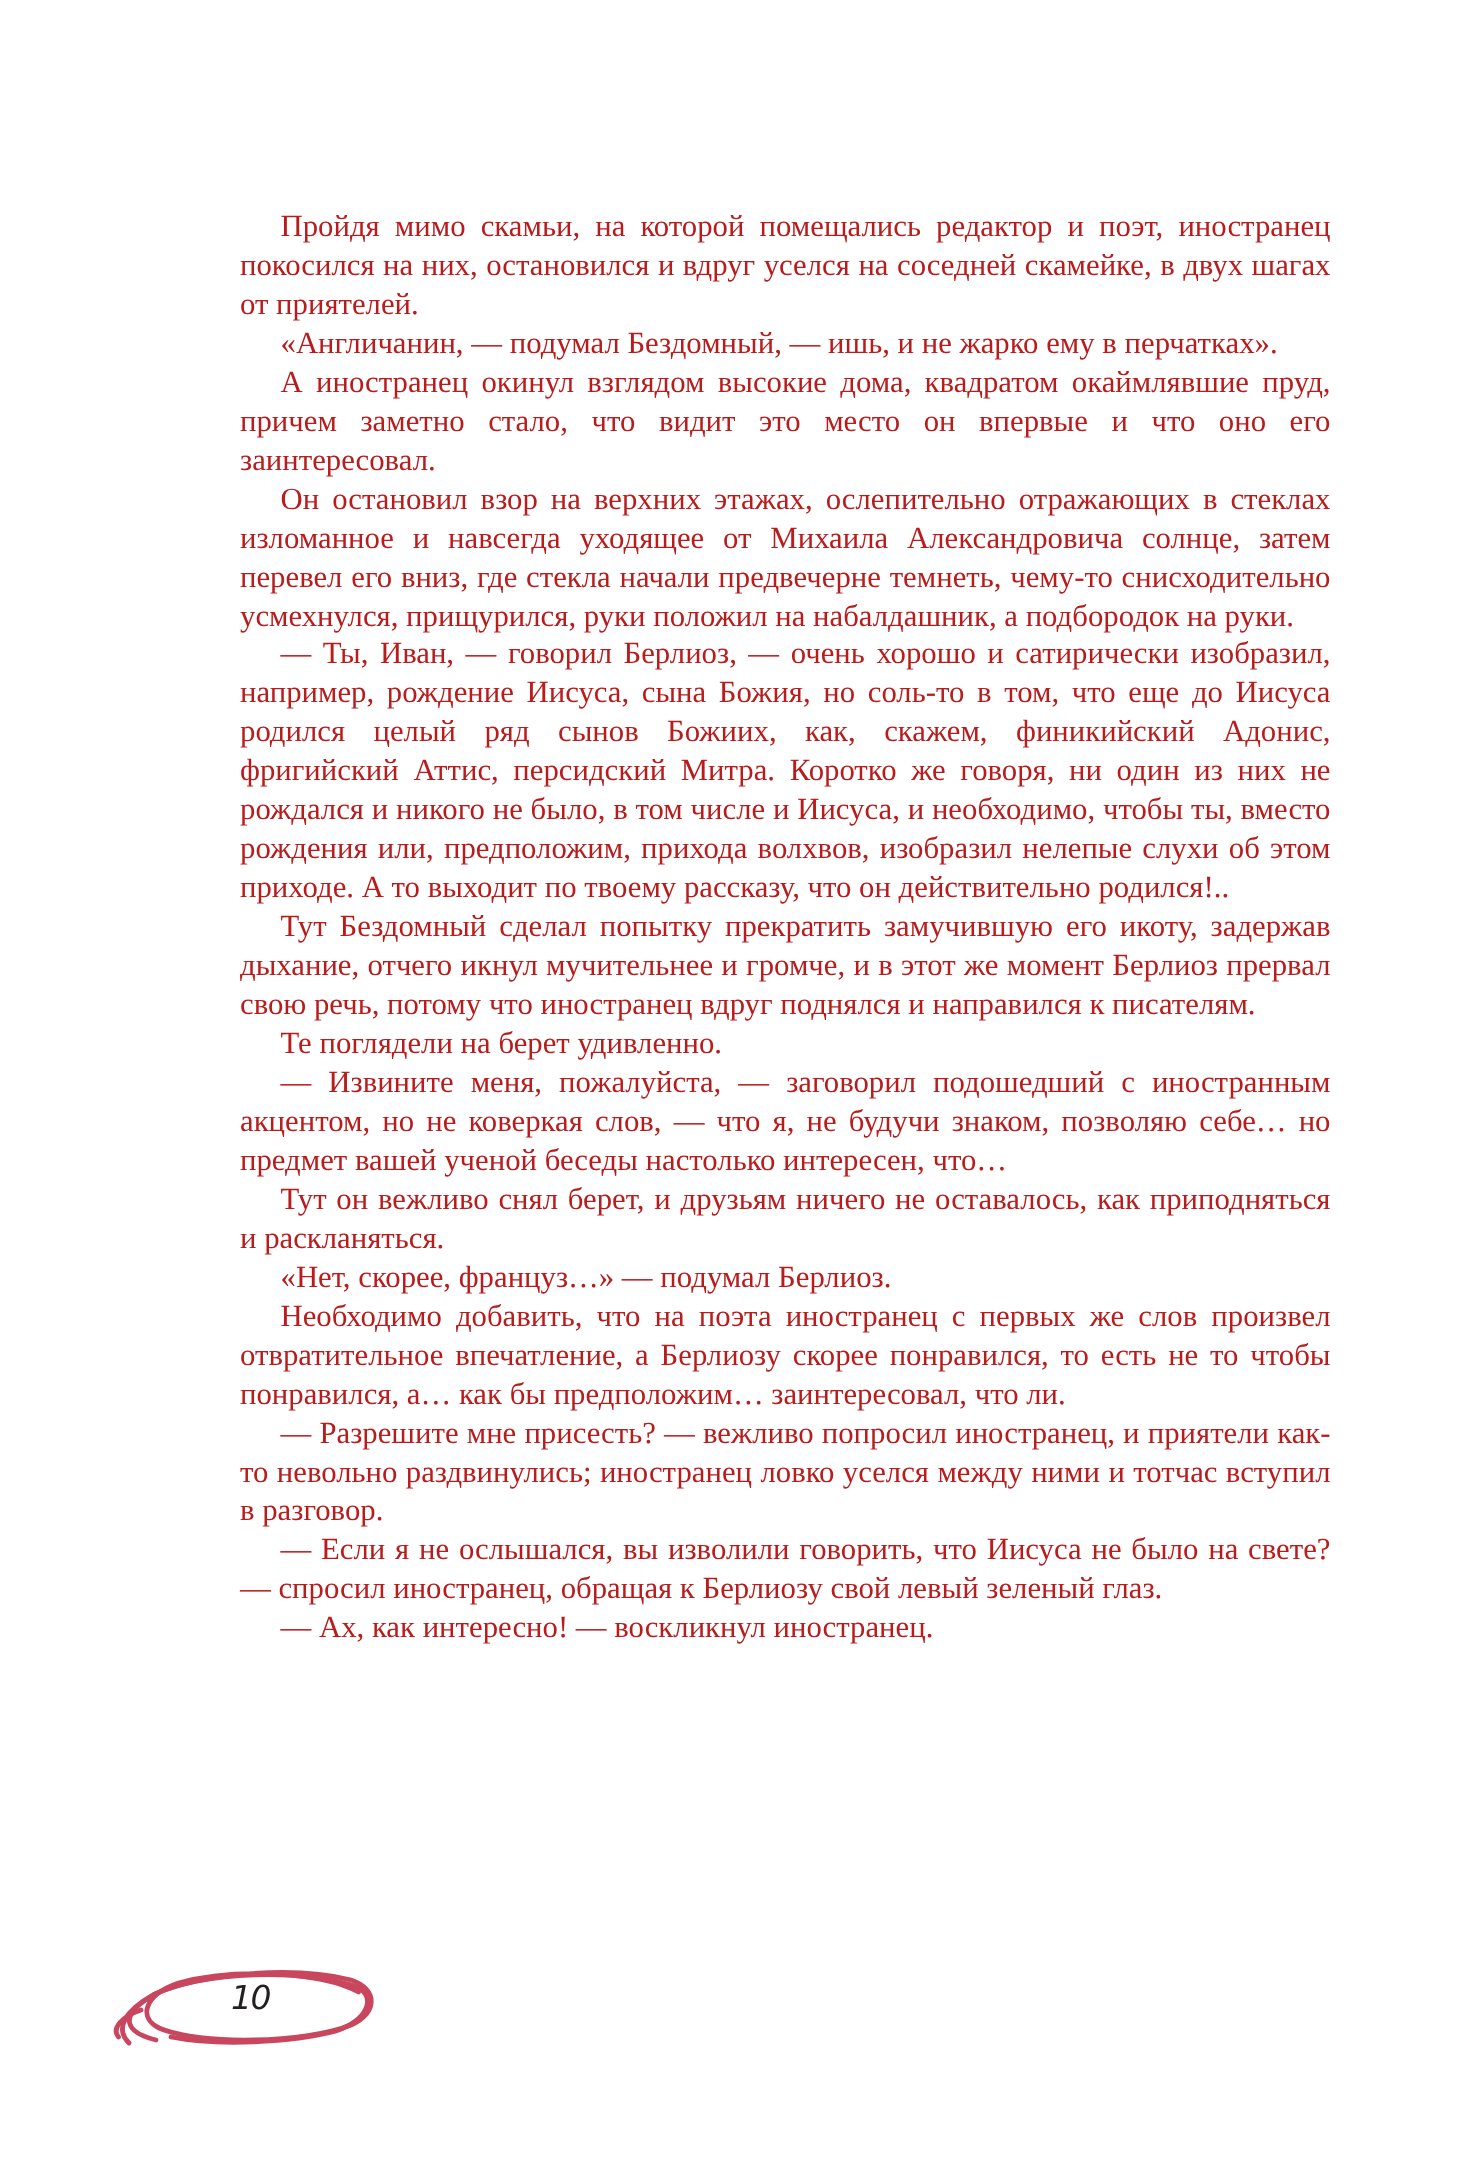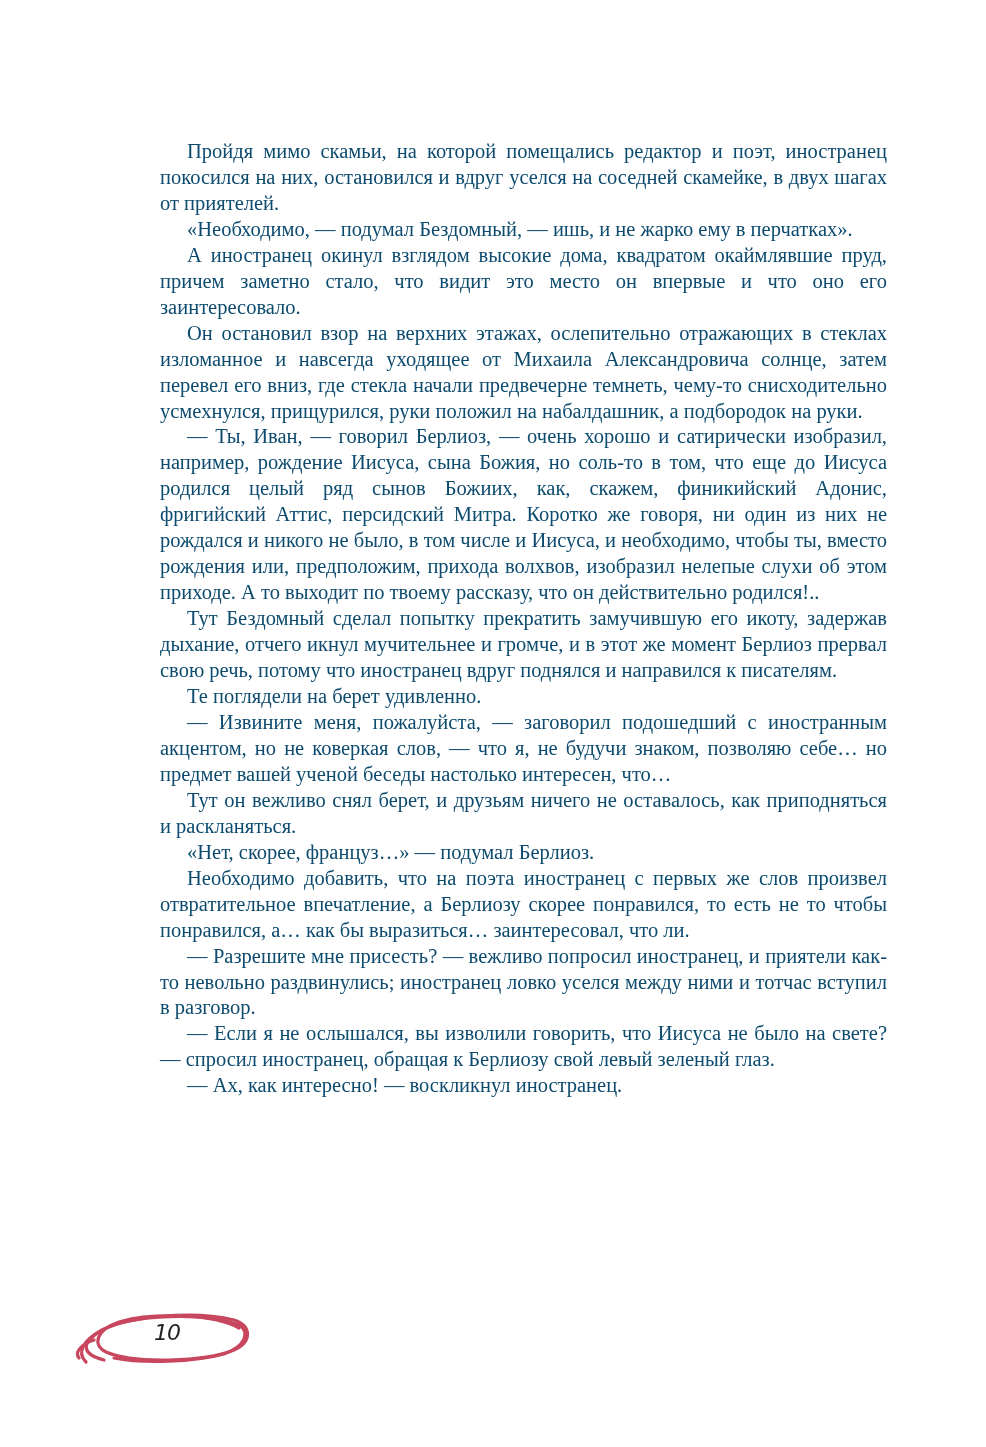--- a/index.html
+++ b/index.html
@@ -1,48 +1,48 @@
 <!DOCTYPE html>
 <html><head>
 <meta charset="utf-8">
 <style>
   html, body { margin:0; padding:0; background:#ffffff; }
   body { width:986px; height:1447px; position:relative; overflow:hidden; }
   .page { position:absolute; left:0; top:0; width:986px; height:1447px; background:#fff; }
   .text-block {
     position:absolute; left:160px; top:139px; width:727px;
     font-family:"Liberation Serif", "DejaVu Serif", serif;
-    font-size:20.5px; line-height:25.95px; color:#0c4a6e;
+    font-size:20.5px; line-height:25.95px; color:#b91c1c;
     text-align:justify; hyphens:manual;
   }
   .text-block p { margin:0; text-indent:27px; }
   .page-number-wrap { position:absolute; left:74px; top:1300px; width:180px; height:80px; }
   .page-number-wrap svg { position:absolute; left:0; top:0; }
   .page-number {
     position:absolute; left:78px; top:20px; width:30px; text-align:center;
     font-family:"DejaVu Sans", sans-serif; font-style:italic; font-size:22px; color:#231f20;
     letter-spacing:-1px; font-weight:300;
   }
 </style>
 </head>
 <body>
 
 <div class="page">
   <div class="text-block">
     <p>Пройдя мимо скамьи, на которой помещались редактор и поэт, иностра­нец покосился на них, остановился и вдруг уселся на соседней скамейке, в двух шагах от приятелей.</p>
-    <p>«Необходимо, — подумал Бездомный, — ишь, и не жарко ему в перчатках».</p>
-    <p>А иностранец окинул взглядом высокие дома, квадратом окаймлявшие пруд, причем заметно стало, что видит это место он впервые и что оно его заинтересовало.</p>
+    <p>«Англичанин, — подумал Бездомный, — ишь, и не жарко ему в перчатках».</p>
+    <p>А иностранец окинул взглядом высокие дома, квадратом окаймлявшие пруд, причем заметно стало, что видит это место он впервые и что оно его заинтересовал.</p>
     <p>Он остановил взор на верхних этажах, ослепительно отражающих в стеклах изломанное и навсегда уходящее от Михаила Александровича солнце, затем перевел его вниз, где стекла начали предвечерне темнеть, че­му-то снисходительно усмехнулся, прищурился, руки положил на набалдаш­ник, а подбородок на руки.</p>
     <p>— Ты, Иван, — говорил Берлиоз, — очень хорошо и сатирически изо­бразил, например, рождение Иисуса, сына Божия, но соль-то в том, что еще до Иисуса родился целый ряд сынов Божиих, как, скажем, финикийский Адонис, фригийский Аттис, персидский Митра. Коротко же говоря, ни один из них не рождался и никого не было, в том числе и Иисуса, и необходимо, чтобы ты, вместо рождения или, предположим, прихода волхвов, изобра­зил нелепые слухи об этом приходе. А то выходит по твоему рассказу, что он действительно родился!..</p>
     <p>Тут Бездомный сделал попытку прекратить замучившую его икоту, задер­жав дыхание, отчего икнул мучительнее и громче, и в этот же момент Берли­оз прервал свою речь, потому что иностранец вдруг поднялся и направился к писателям.</p>
     <p>Те поглядели на берет удивленно.</p>
     <p>— Извините меня, пожалуйста, — заговорил подошедший с иностран­ным акцентом, но не коверкая слов, — что я, не будучи знаком, позволяю себе… но предмет вашей ученой беседы настолько интересен, что…</p>
     <p>Тут он вежливо снял берет, и друзьям ничего не оставалось, как припод­няться и раскланяться.</p>
     <p>«Нет, скорее, француз…» — подумал Берлиоз.</p>
-    <p>Необходимо добавить, что на поэта иностранец с первых же слов про­извел отвратительное впечатление, а Берлиозу скорее понравился, то есть не то чтобы понравился, а… как бы выразиться… заинтересовал, что ли.</p>
+    <p>Необходимо добавить, что на поэта иностранец с первых же слов про­извел отвратительное впечатление, а Берлиозу скорее понравился, то есть не то чтобы понравился, а… как бы предположим… заинтересовал, что ли.</p>
     <p>— Разрешите мне присесть? — вежливо попросил иностранец, и прия­тели как-то невольно раздвинулись; иностранец ловко уселся между ними и тотчас вступил в разговор.</p>
     <p>— Если я не ослышался, вы изволили говорить, что Иисуса не было на свете? — спросил иностранец, обращая к Берлиозу свой левый зеленый глаз.</p>
     <p>— Ах, как интересно! — воскликнул иностранец.</p>
   </div>
 
   <div class="page-number-wrap">
     <svg width="180" height="80" viewBox="0 0 180 80">
       <g fill="none" stroke="#c8475f" stroke-width="3.2" stroke-linecap="round">
         <path d="M30 60 C 10 55, 5 45, 25 32 C 50 16, 120 10, 160 20 C 178 26, 178 42, 160 50 C 130 62, 60 64, 32 52 C 18 45, 22 30, 45 22 C 80 12, 140 14, 165 28"></path>
         <path d="M12 62 C 2 52, 10 40, 28 30 C 60 14, 130 12, 165 25 C 176 32, 172 46, 150 54 C 120 62, 70 64, 40 58"></path>

